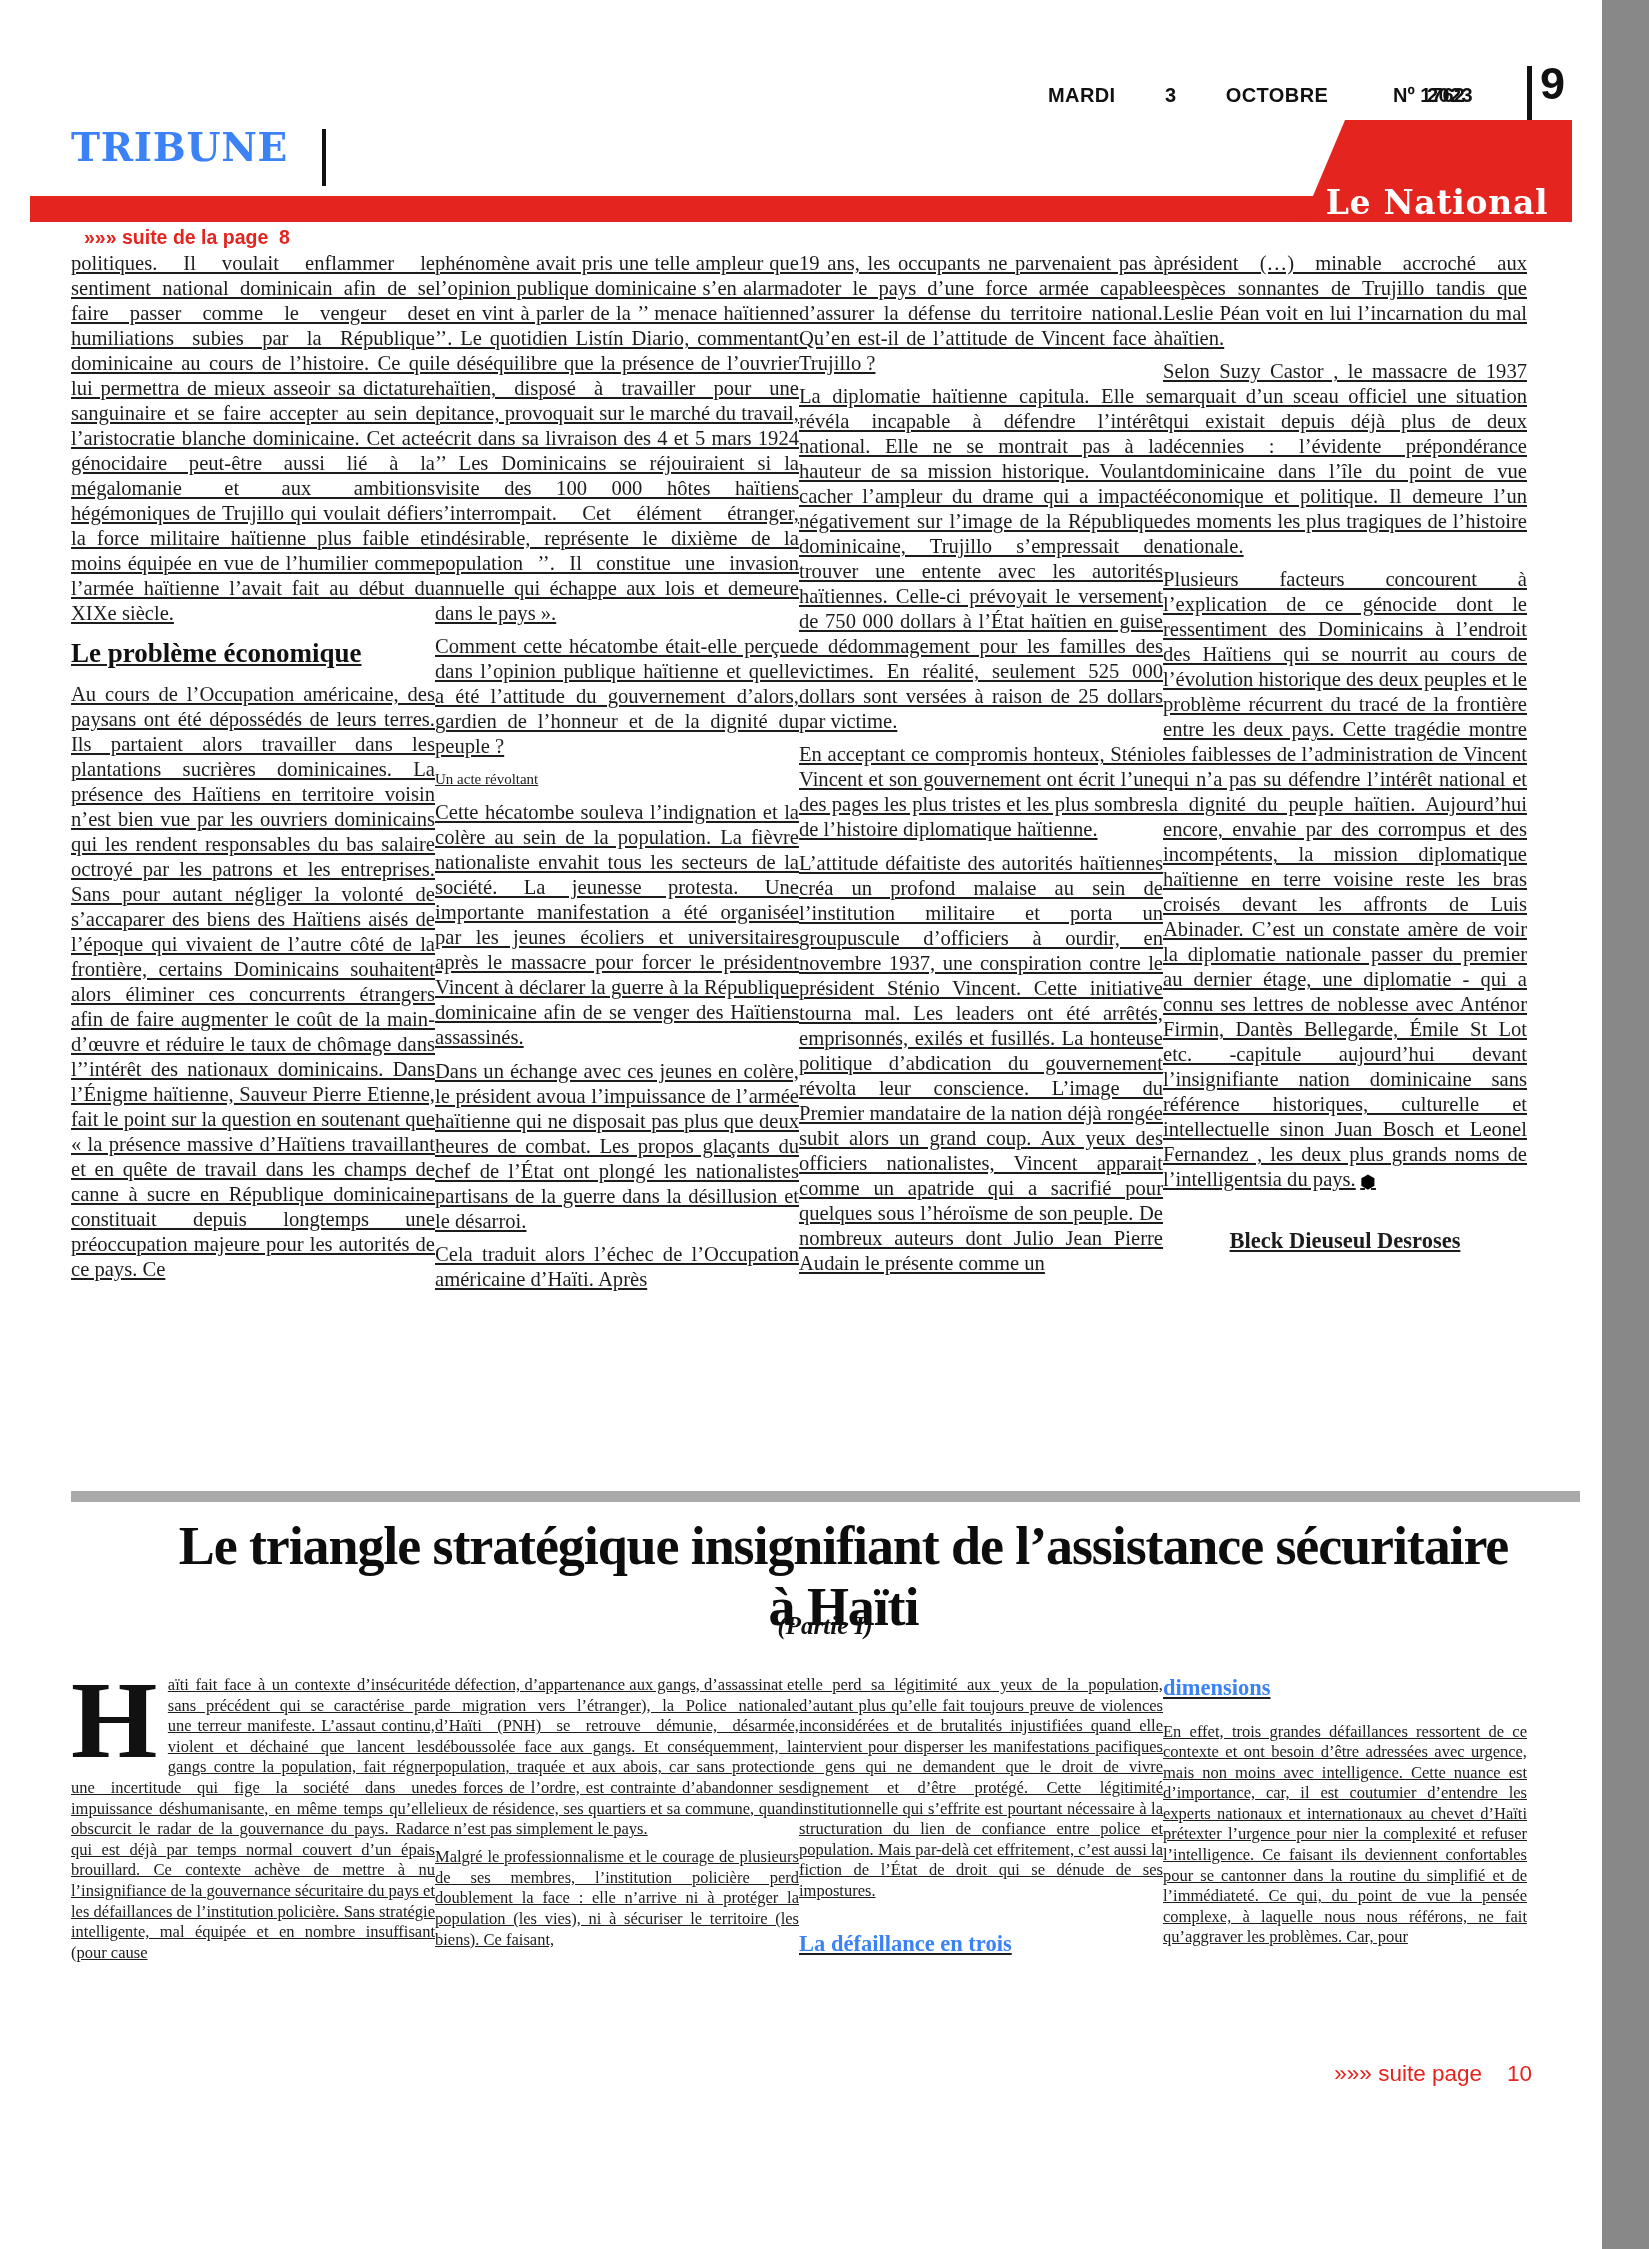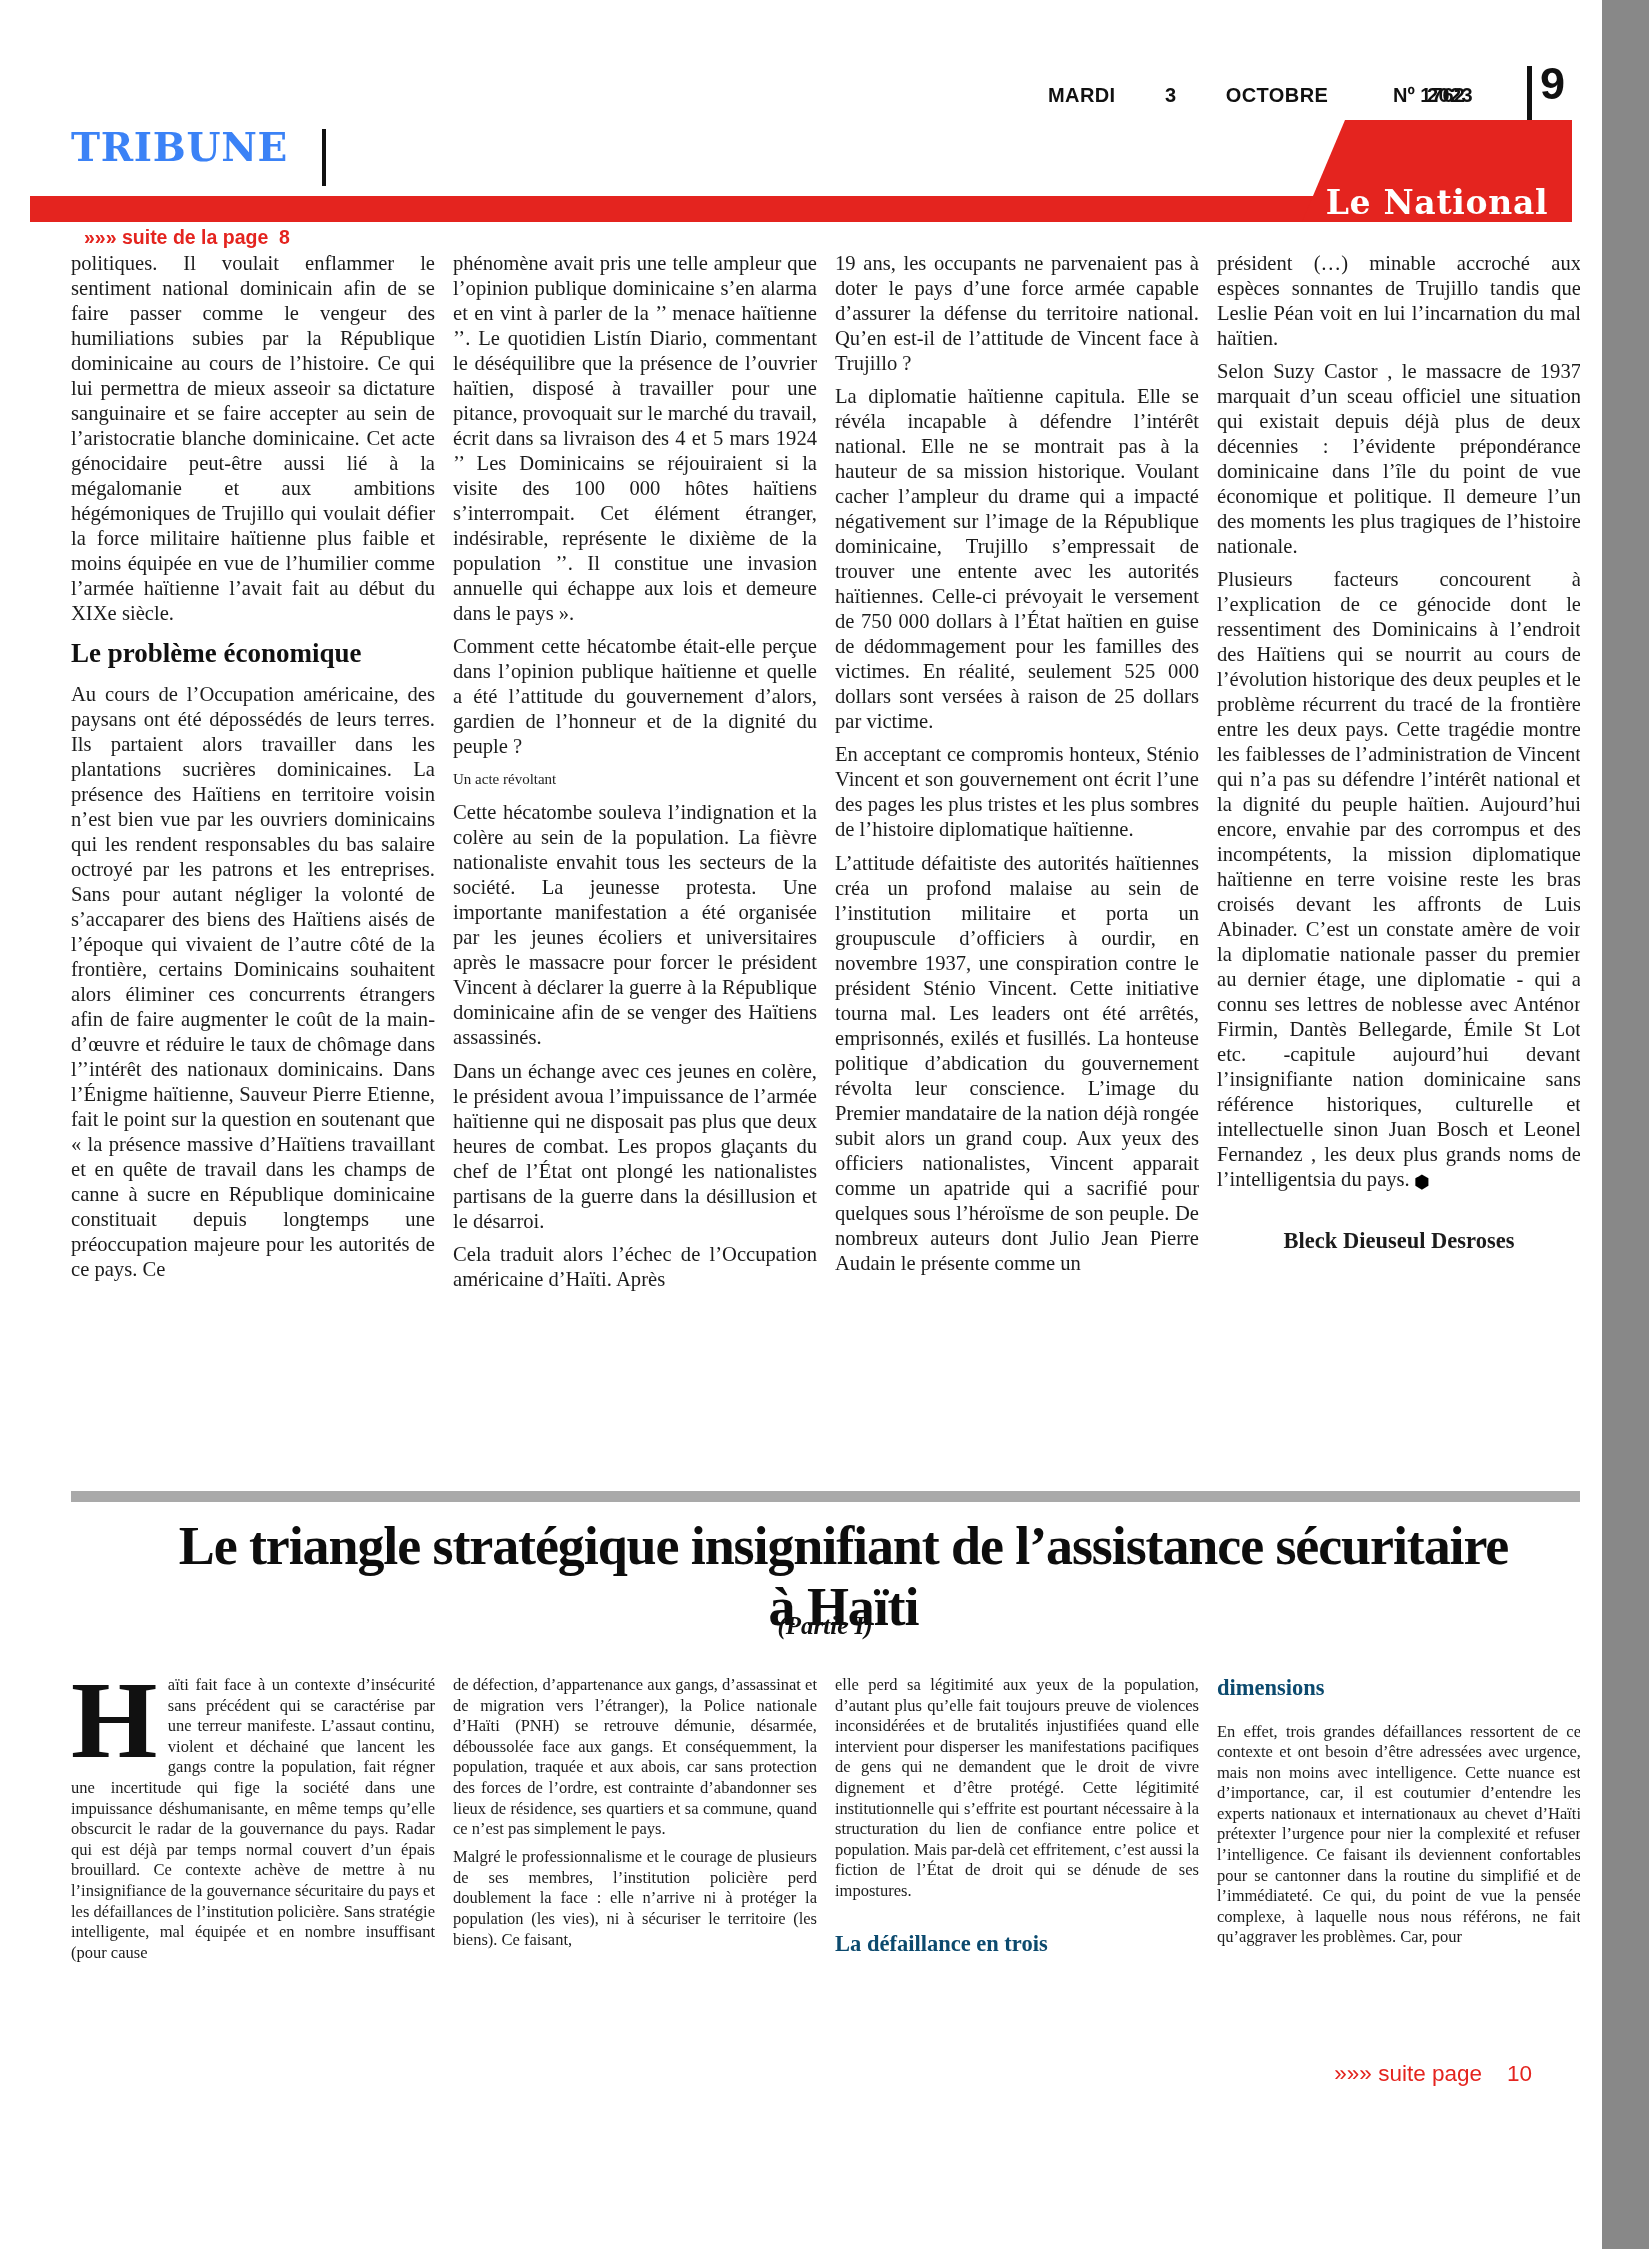--- a/index.html
+++ b/index.html
@@ -29,38 +29,38 @@
     position:absolute;right:30px;top:120px;width:270px;height:102px;
     background:var(--red);
     clip-path:polygon(43px 0,100% 0,100% 100%,0 100%);
     display:flex;justify-content:center;align-items:flex-end;
     padding-top:10.5px;
   }
   .brand-box span{font:700 33px "DejaVu Serif",serif;color:#ffffff;letter-spacing:0.7px;}
   .suite-top{position:absolute;top:226px;left:84px;font:700 19.5px "Liberation Sans",sans-serif;color:var(--red);white-space:pre;}
   
   .a1{position:absolute;top:251px;left:71px;width:1509px;height:1236px;overflow:hidden;}
-  .cols{display:grid;grid-template-columns:repeat(4,364px);column-gap:18px;}
+  .cols{display:grid;grid-template-columns:repeat(4,364px);text-decoration:underline;}
   .a1 .col p{font-size:20.6px;line-height:25px;text-align:justify;margin:0 0 8.2px;color:var(--ink);}
   .a1 .col h2{font-size:27px;line-height:31.5px;font-weight:700;margin:12px 0 12px;color:#111;}
   .a1 .col h3{font-size:15px;line-height:25.5px;font-weight:400;margin:7.5px 0 7.5px;}
   .a1 .col p.author{font-weight:700;font-size:22.5px;text-align:center;margin-top:34px;font-family:"Liberation Serif",serif;}
   .endmark{font-family:"DejaVu Sans",sans-serif;font-size:18px;margin-left:4.5px;vertical-align:-1.5px;color:#000;}
   
   .divider{position:absolute;top:1491px;left:71px;width:1509px;height:10.5px;background:var(--gray);}
   
   .headline{
     position:absolute;top:1516px;left:71px;width:1545px;
     font:700 54px/61px "Liberation Serif",serif;
     letter-spacing:-1.1px;color:#0d0d0d;text-align:center;
   }
   .part-label{position:absolute;top:1612px;left:0;width:1650px;text-align:center;font:italic 700 25px "Liberation Serif",serif;color:#111;}
   .a2{position:absolute;top:1675px;left:71px;width:1509px;height:420px;overflow:hidden;}
   .a2 .col p{font-size:16.5px;line-height:20.6px;text-align:justify;margin:0 0 7.5px;color:var(--ink);}
-  .a2 .col h2{font-size:22.5px;line-height:25.5px;font-weight:700;margin:29px 0 21px;color:#0c4a6e;}
+  .a2 .col h2{font-size:22.5px;line-height:25.5px;font-weight:700;margin:29px 0 21px;color:#3b82f6;}
   .a2 .col h2:first-child{margin-top:0;}
   .dropcap{
     float:left;
     font:700 111px/79px "Liberation Serif",serif;
     margin:4.5px 10.5px 0 0;color:#111;
   }
   .suite-bottom{position:absolute;top:2061px;right:70px;font:400 22.5px "Liberation Sans",sans-serif;color:var(--red);white-space:pre;}
 </style>
 </head>
 <body>

